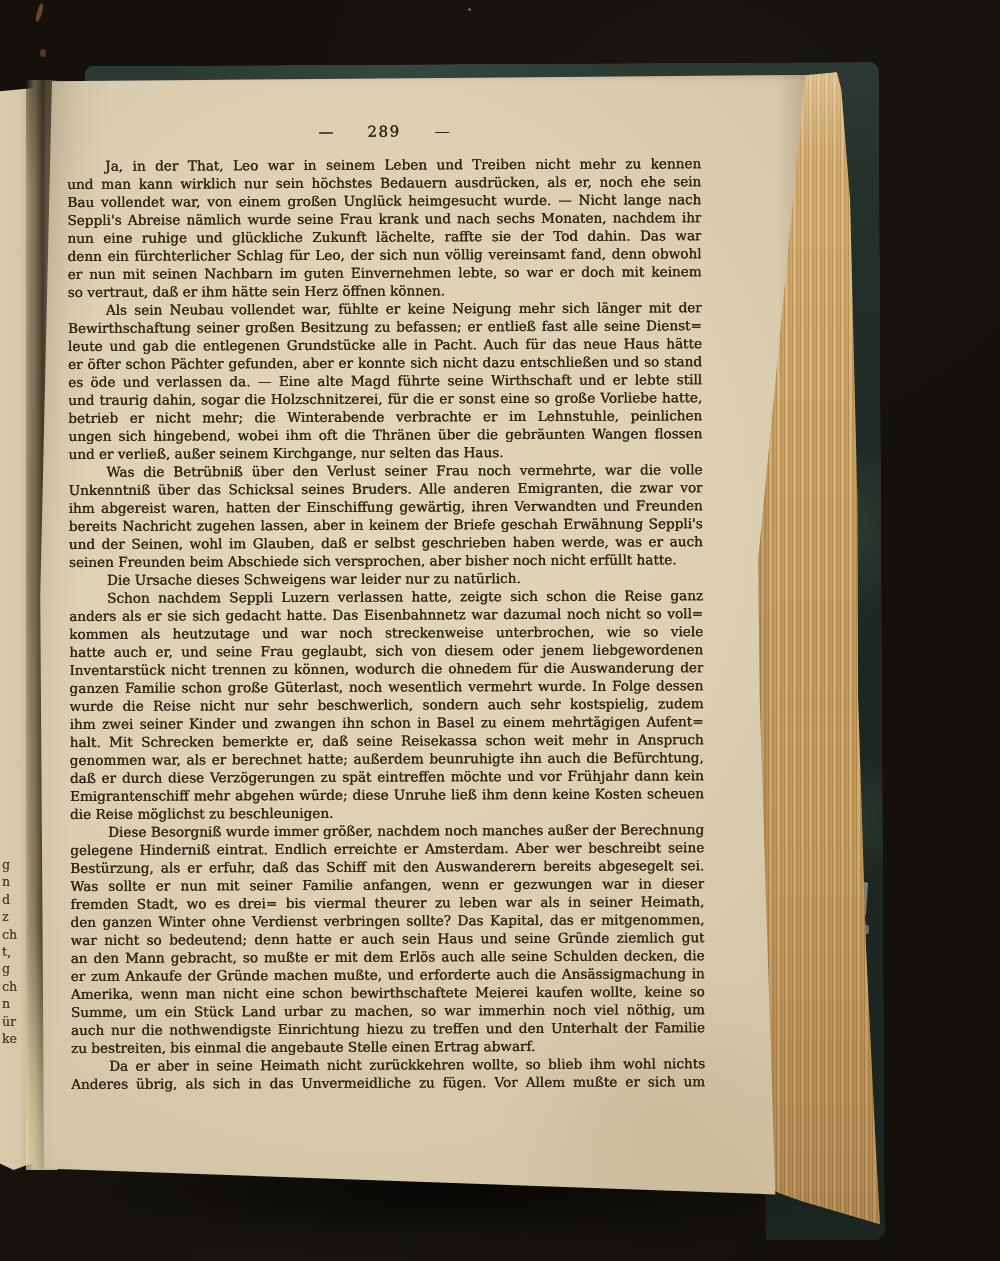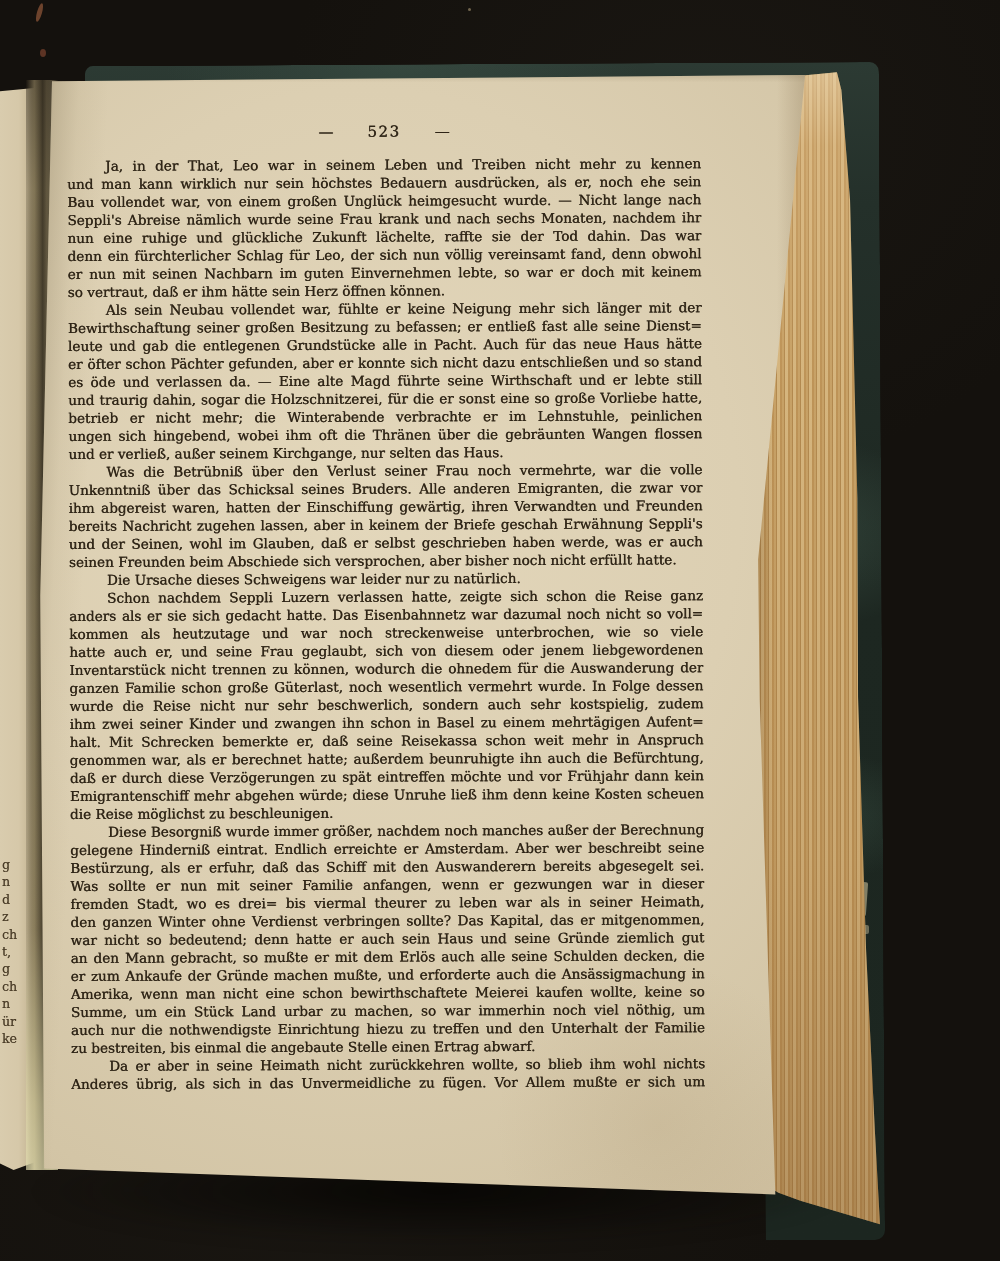--- a/index.html
+++ b/index.html
@@ -115,21 +115,21 @@
 
   <div class="gutter"></div>
   <div class="page-shadow"></div>
   <div class="fore-edge"></div>
 
   <div class="page">
     <div class="shading"></div>
     <div class="text-block">
       <div class="page-header">
         <span>—</span>
-        <span class="pagenum">523</span>
+        <span class="pagenum">289</span>
         <span>—</span>
       </div>
       <div class="body-text">
           <div class="line first">Ja, in der That, Leo war in seinem Leben und Treiben nicht mehr zu kennen</div>
           <div class="line">und man kann wirklich nur sein höchstes Bedauern ausdrücken, als er, noch ehe sein</div>
           <div class="line">Bau vollendet war, von einem großen Unglück heimgesucht wurde. — Nicht lange nach</div>
           <div class="line">Seppli's Abreise nämlich wurde seine Frau krank und nach sechs Monaten, nachdem ihr</div>
           <div class="line">nun eine ruhige und glückliche Zukunft lächelte, raffte sie der Tod dahin. Das war</div>
           <div class="line">denn ein fürchterlicher Schlag für Leo, der sich nun völlig vereinsamt fand, denn obwohl</div>
           <div class="line">er nun mit seinen Nachbarn im guten Einvernehmen lebte, so war er doch mit keinem</div>

